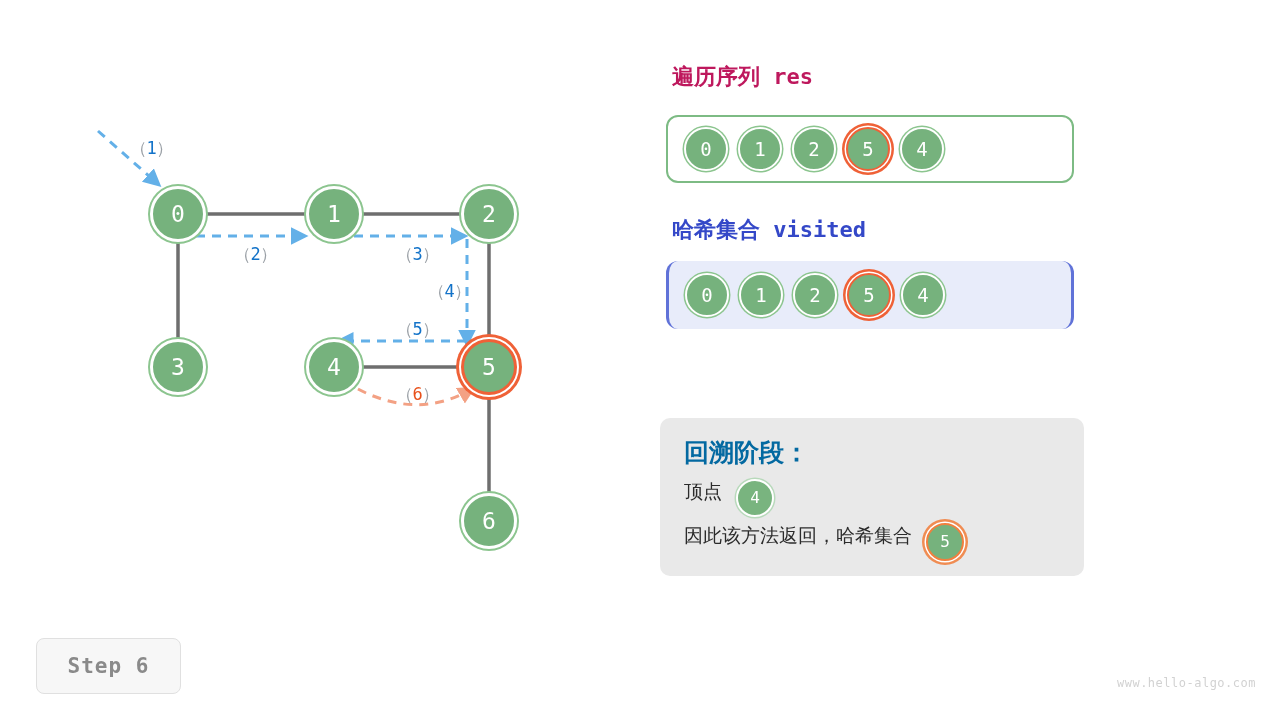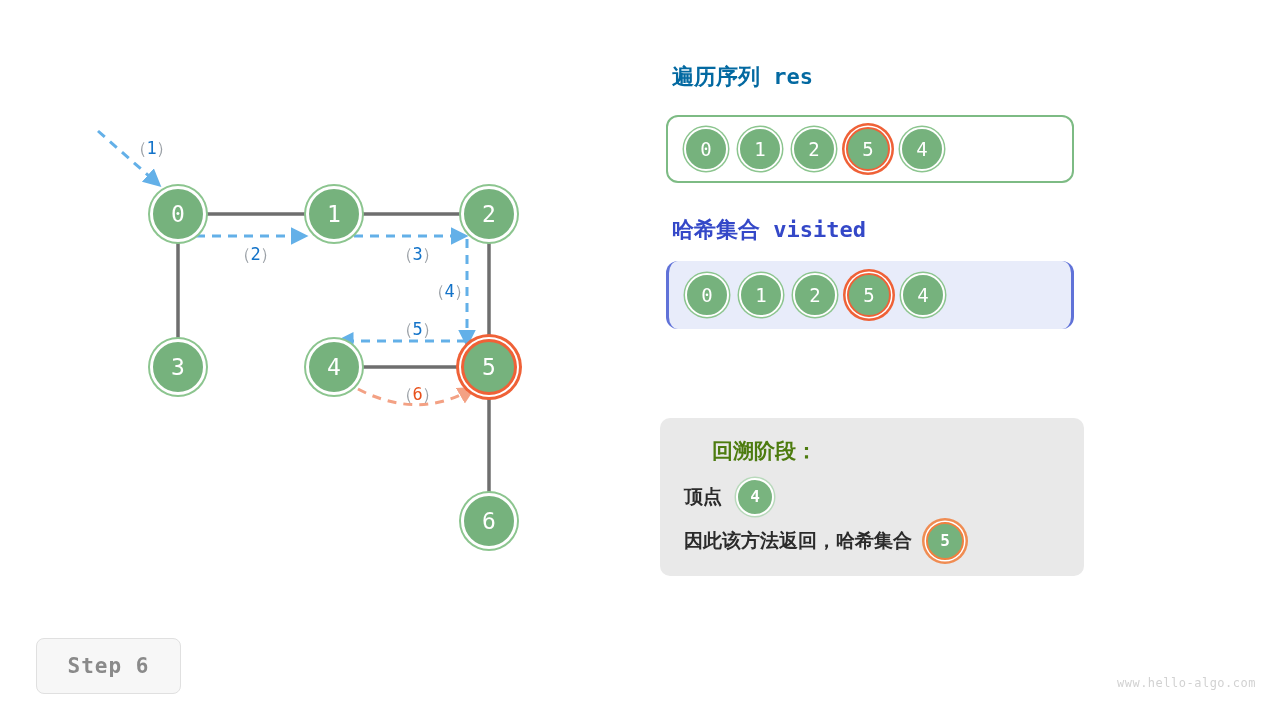--- a/index.html
+++ b/index.html
@@ -49,21 +49,21 @@
   
   #right-panel { position: absolute; left: 640px; top: 0; width: 640px; height: 720px; }
 
   .sect-title {
     position: absolute;
     font-family: "DejaVu Sans Mono", "Liberation Mono", monospace;
     font-size: 22px;
     font-weight: bold;
     white-space: nowrap;
   }
-  #title-res     { left: 32px; top: 62px; color: #0369a1; }
+  #title-res     { left: 32px; top: 62px; color: #be185d; }
   #title-visited { left: 32px; top: 215px; color: #3448c8; }
 
   .chipbox {
     position: absolute;
     left: 26px;
     width: 408px;
     height: 68px;
     display: flex;
     align-items: center;
     padding-left: 16px;
@@ -103,29 +103,28 @@
   
   #note-box {
     position: absolute;
     left: 20px; top: 418px;
     width: 424px; height: 158px;
     background: #e9e9e9;
     border-radius: 10px;
     padding: 22px 24px 0 24px;
   }
   #note-title {
-    font-size: 21px; font-weight: bold; color: #4d7c0f;
-    margin-bottom: 14px; line-height: 1; margin-left: 28px;
+    font-size: 25px; font-weight: bold; color: #0369a1;
+    margin-bottom: 14px; line-height: 1;
   }
   .note-line {
-    display: flex; align-items: center;
+    display: flex; align-items: flex-start;
     font-size: 19px; color: #2b2b2b;
     height: 44px;
     white-space: nowrap;
-    font-weight: bold;
   }
   .note-chip {
     flex: 0 0 auto;
     width: 38px; height: 38px;
     border-radius: 50%;
     background: #79b47f;
     border: 2px solid #ffffff;
     box-shadow: 0 0 0 1.5px #b8d9bb;
     display: flex; align-items: center; justify-content: center;
     color: #ffffff;

